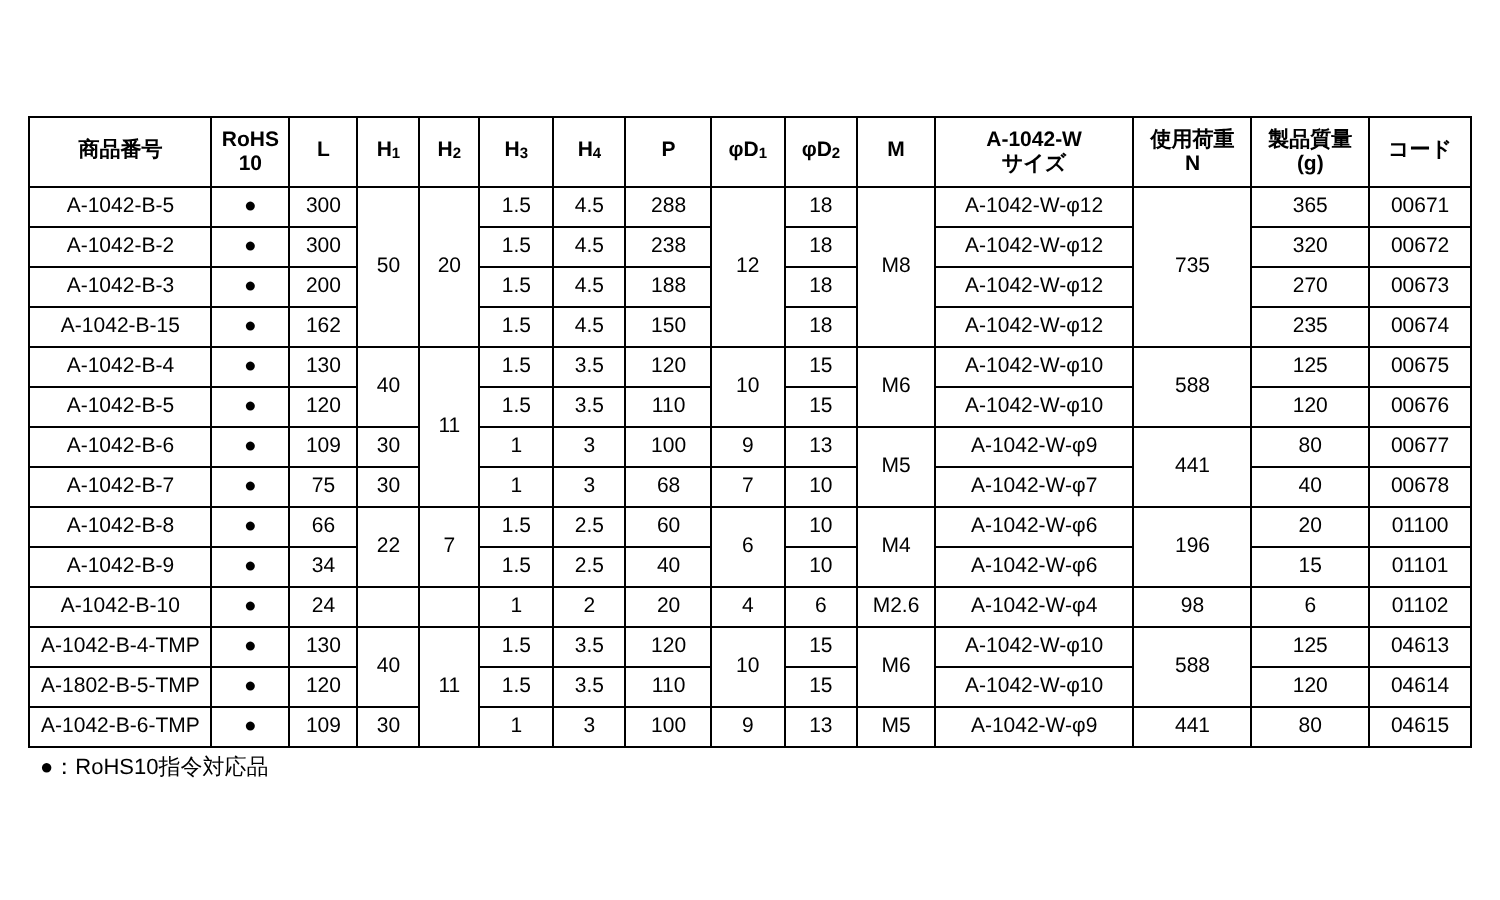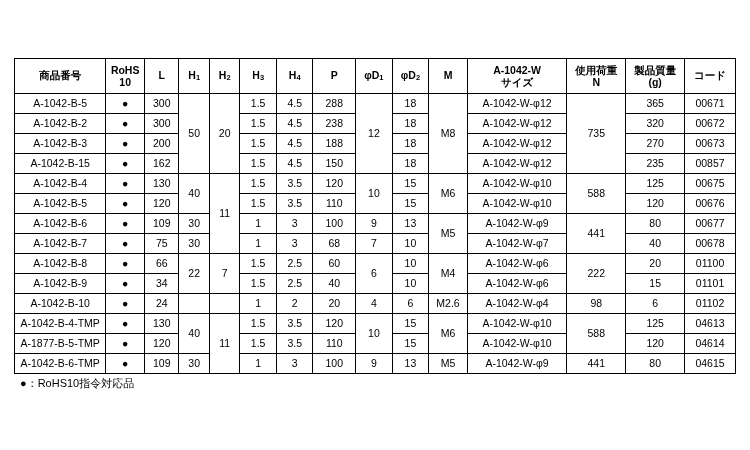--- a/index.html
+++ b/index.html
@@ -172,21 +172,21 @@
       <tr>
         <td class="name">A-1042-B-15</td>
         <td class="dot">●</td>
         <td>162</td>
         <td>1.5</td>
         <td>4.5</td>
         <td>150</td>
         <td>18</td>
         <td>A-1042-W-φ12</td>
         <td>235</td>
-        <td>00857</td>
+        <td>00674</td>
       </tr>
 
       <tr>
         <td class="name">A-1042-B-4</td>
         <td class="dot">●</td>
         <td>130</td>
         <td rowspan="2">40</td>
         <td rowspan="4">11</td>
         <td>1.5</td>
         <td>3.5</td>
@@ -251,21 +251,21 @@
         <td>66</td>
         <td rowspan="2">22</td>
         <td rowspan="2">7</td>
         <td>1.5</td>
         <td>2.5</td>
         <td>60</td>
         <td rowspan="2">6</td>
         <td>10</td>
         <td rowspan="2">M4</td>
         <td>A-1042-W-φ6</td>
-        <td rowspan="2">222</td>
+        <td rowspan="2">196</td>
         <td>20</td>
         <td>01100</td>
       </tr>
 
       <tr>
         <td class="name">A-1042-B-9</td>
         <td class="dot">●</td>
         <td>34</td>
         <td>1.5</td>
         <td>2.5</td>
@@ -306,21 +306,21 @@
         <td rowspan="2">10</td>
         <td>15</td>
         <td rowspan="2">M6</td>
         <td>A-1042-W-φ10</td>
         <td rowspan="2">588</td>
         <td>125</td>
         <td>04613</td>
       </tr>
 
       <tr>
-        <td class="name">A-1877-B-5-TMP</td>
+        <td class="name">A-1802-B-5-TMP</td>
         <td class="dot">●</td>
         <td>120</td>
         <td>1.5</td>
         <td>3.5</td>
         <td>110</td>
         <td>15</td>
         <td>A-1042-W-φ10</td>
         <td>120</td>
         <td>04614</td>
       </tr>

